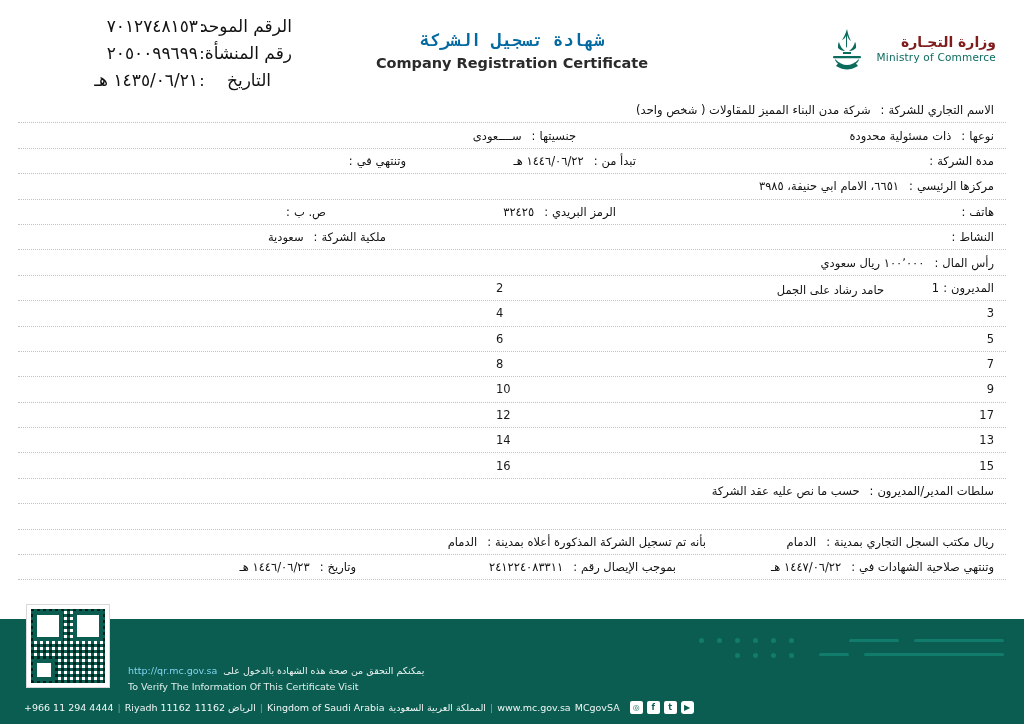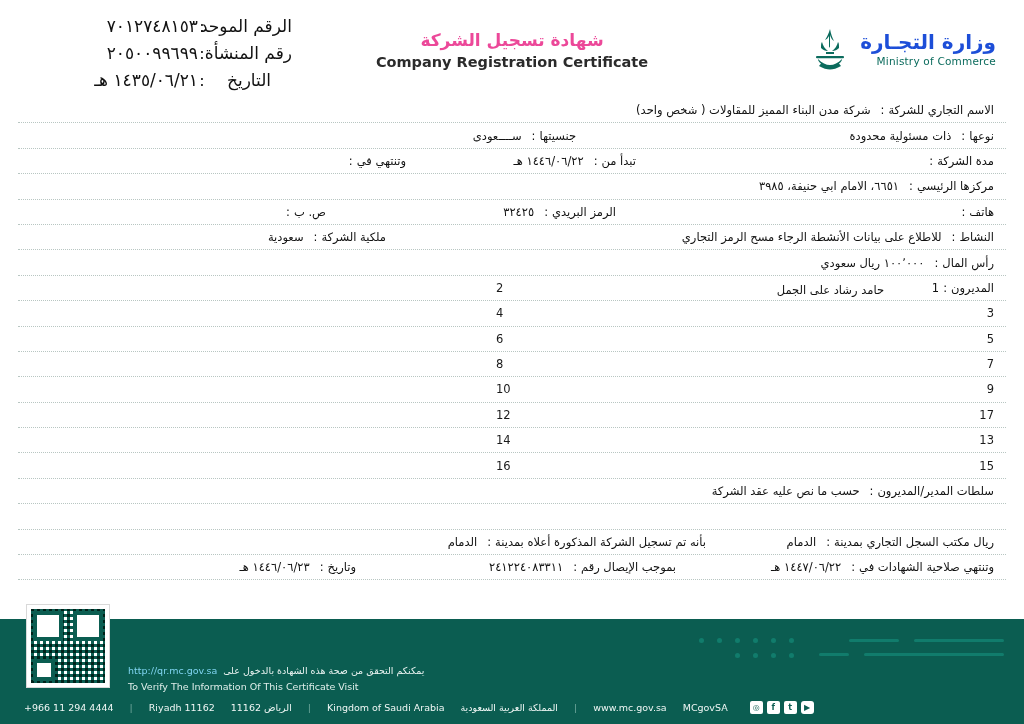--- a/index.html
+++ b/index.html
@@ -32,22 +32,22 @@
     display: flex;
     align-items: center;
     gap: 10px;
     direction: rtl;
   }
   .logo-text {
     text-align: right;
     line-height: 1.25;
   }
   .logo-text .ar {
-    font-size: 20px;
-    color: #1d4ed8;
+    font-size: 14px;
+    color: #7f1d1d;
     letter-spacing: 2px;
     font-weight: bold;
   }
   .logo-text .en {
     font-size: 10.5px;
     color: #0b6b5d;
     letter-spacing: 0.2px;
     direction: ltr;
     text-align: right;
   }
@@ -58,22 +58,23 @@
   .emblem svg { display: block; }
 
   .title-block {
     position: absolute;
     top: 30px; left: 0; right: 0;
     text-align: center;
   }
   .title-ar {
     font-size: 17px;
     font-weight: bold;
-    color: #ec4899;
+    color: #0369a1;
     margin-bottom: 4px;
+    font-family: Liberation Mono, monospace;
   }
   .title-en {
     font-size: 14.5px;
     font-weight: bold;
     color: #2b2b2b;
     direction: ltr;
   }
   .meta-row {
     display: flex;
     align-items: baseline;
@@ -210,21 +211,21 @@
     position: absolute;
     left: 0; right: 0; bottom: 10px;
     display: flex;
     align-items: center;
     justify-content: space-between;
     padding: 0 24px;
     font-size: 9.5px;
     color: #f0f7f5;
     direction: ltr;
   }
-  .fb-left { display: flex; align-items: center; gap: 16px; direction: ltr; white-space: nowrap; }
+  .fb-left { display: flex; align-items: center; gap: 4px; direction: ltr; white-space: nowrap; }
   .fb-sep { color: #6fa79c; }
   .social { display: inline-flex; gap: 4px; align-items: center; margin-left: 6px; }
   .sicon {
     width: 13px; height: 13px;
     background: #fff;
     color: #0b5d51;
     font-size: 8px;
     line-height: 13px;
     text-align: center;
     border-radius: 2px;
@@ -366,21 +367,20 @@
         <span class="lbl">ص. ب</span>
         <span class="sep">:</span>
         <span class="val num"></span>
       </div>
     </div>
 
     <div class="frow">
       <div class="at-right cell">
         <span class="lbl">النشاط</span>
         <span class="sep">:</span>
-        <span class="val">للاطلاع على بيانات الأنشطة الرجاء مسح الرمز التجاري</span>
       </div>
       <div class="cell" style="position:absolute; right:620px; top:50%; transform:translateY(-50%);">
         <span class="lbl">ملكية الشركة</span>
         <span class="sep">:</span>
         <span class="val">سعودية</span>
       </div>
     </div>
 
     <div class="frow">
       <div class="at-right cell">

